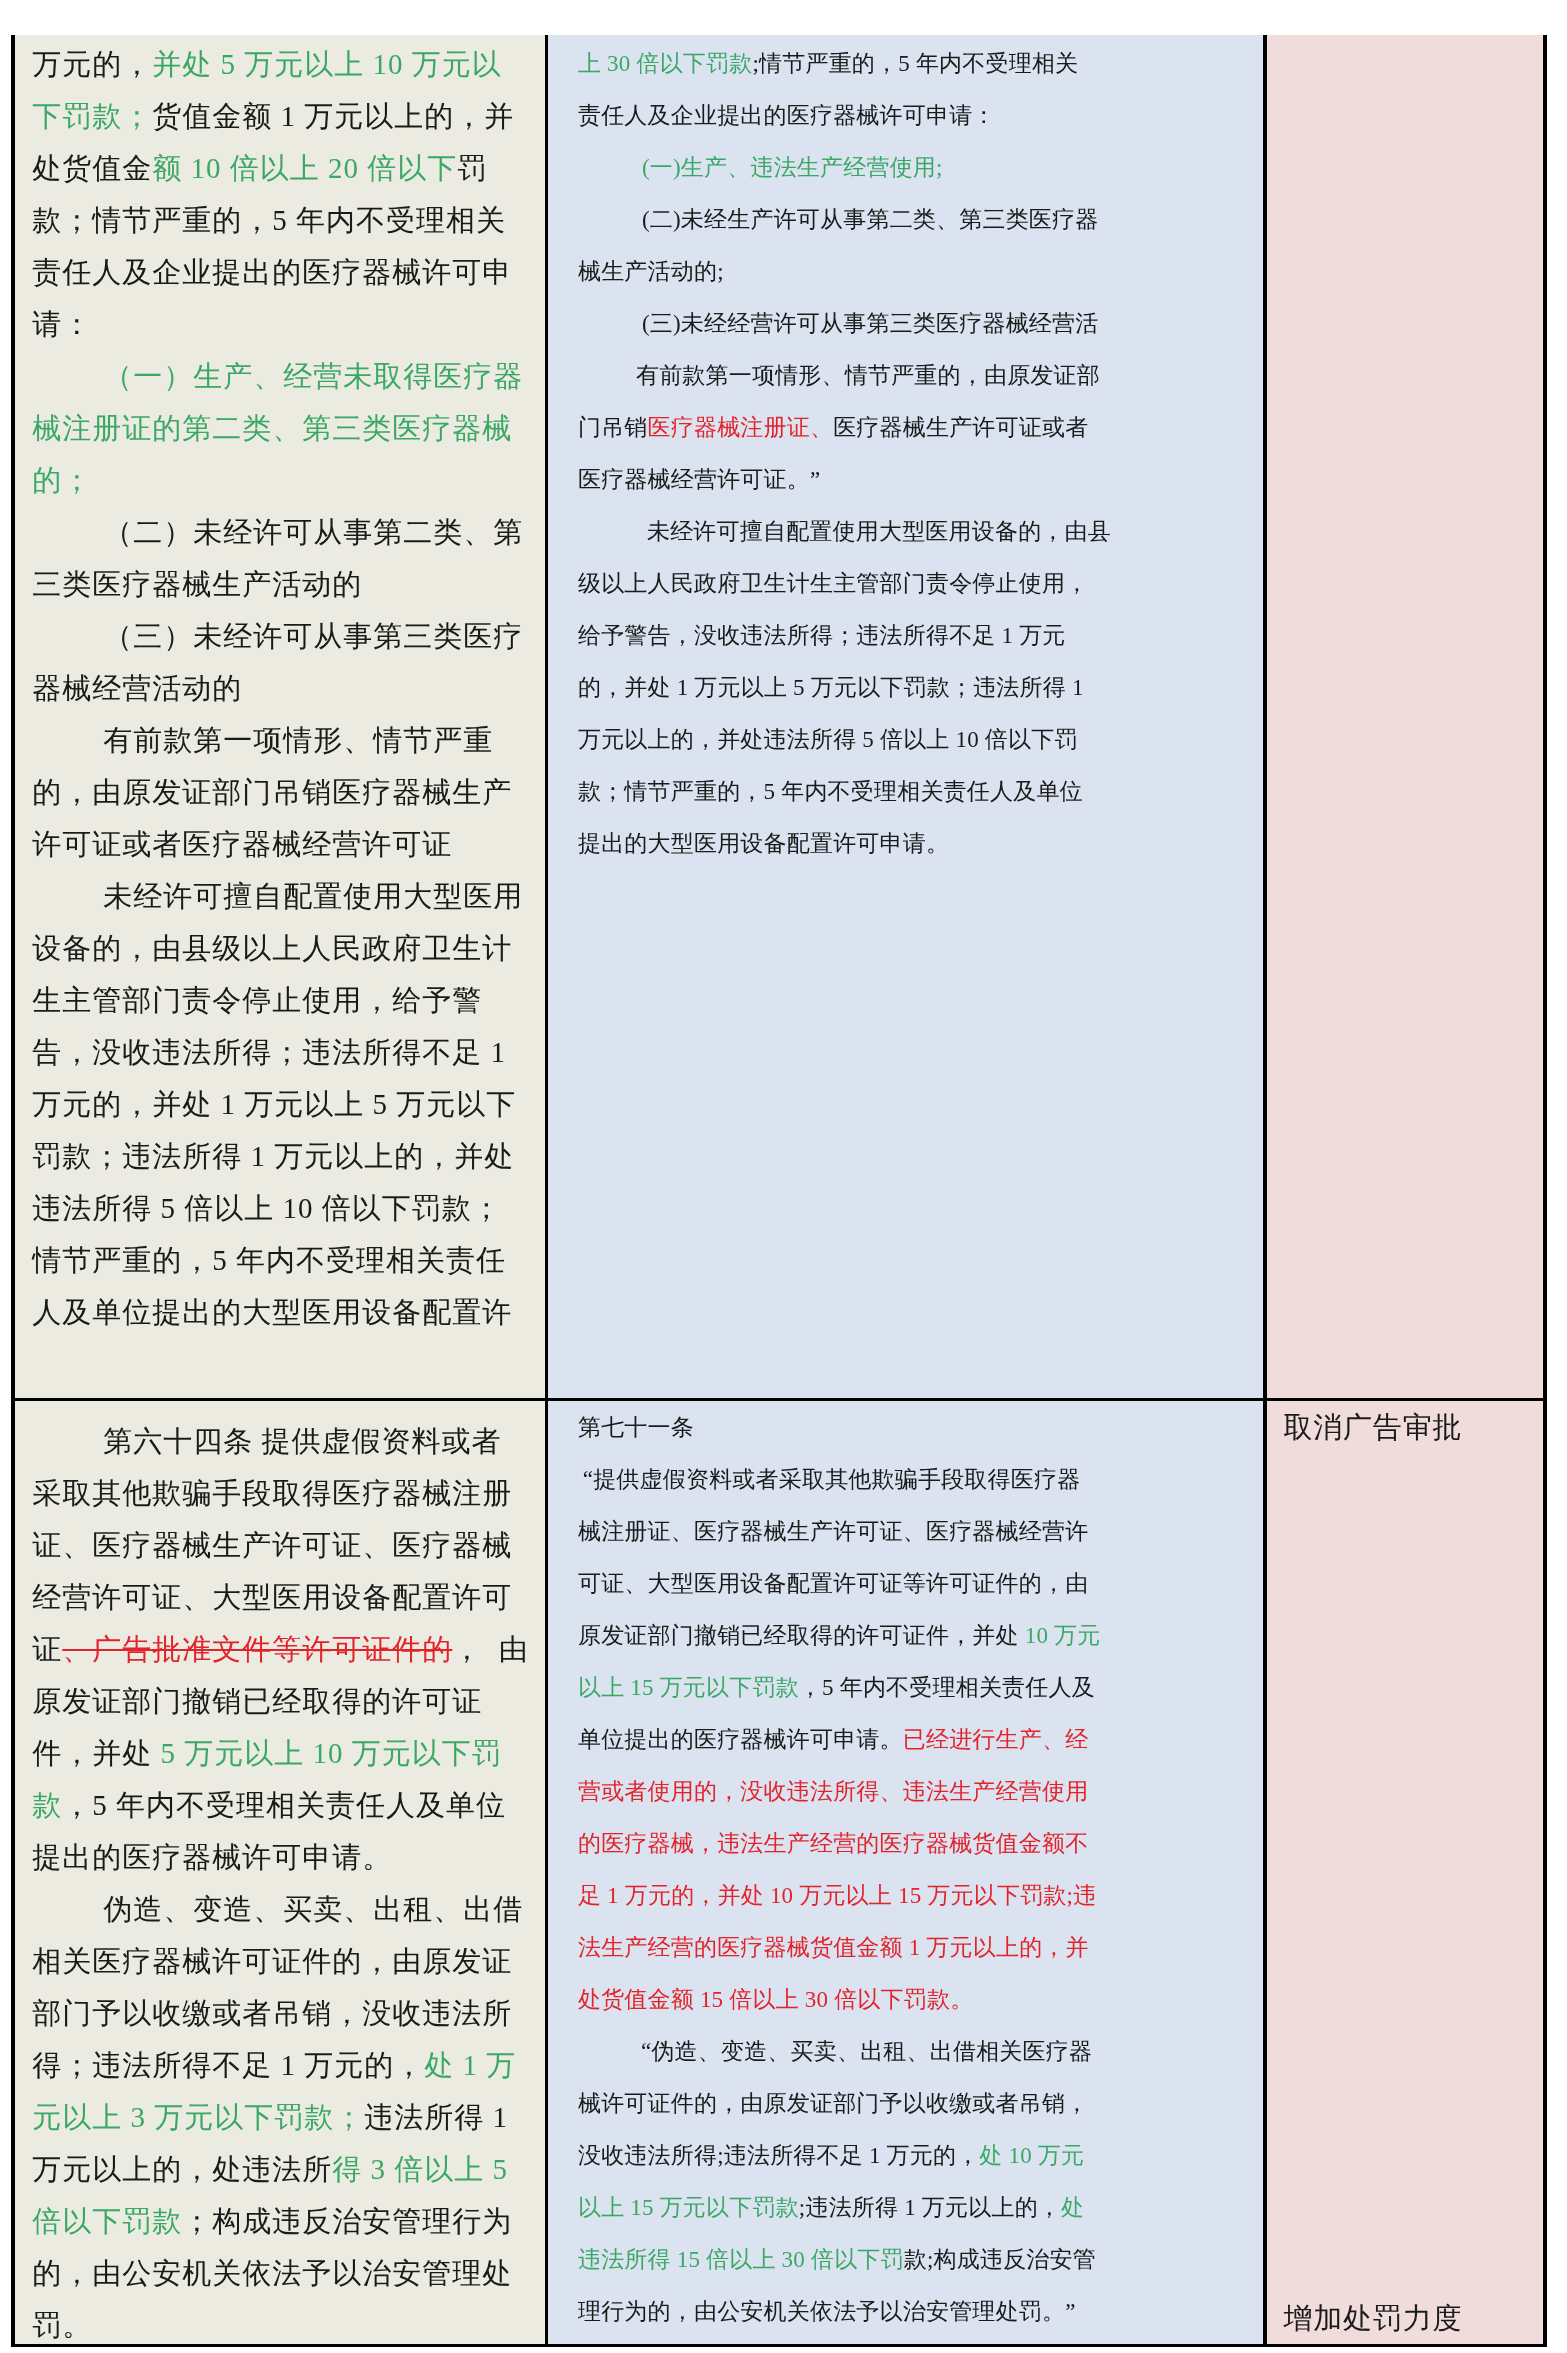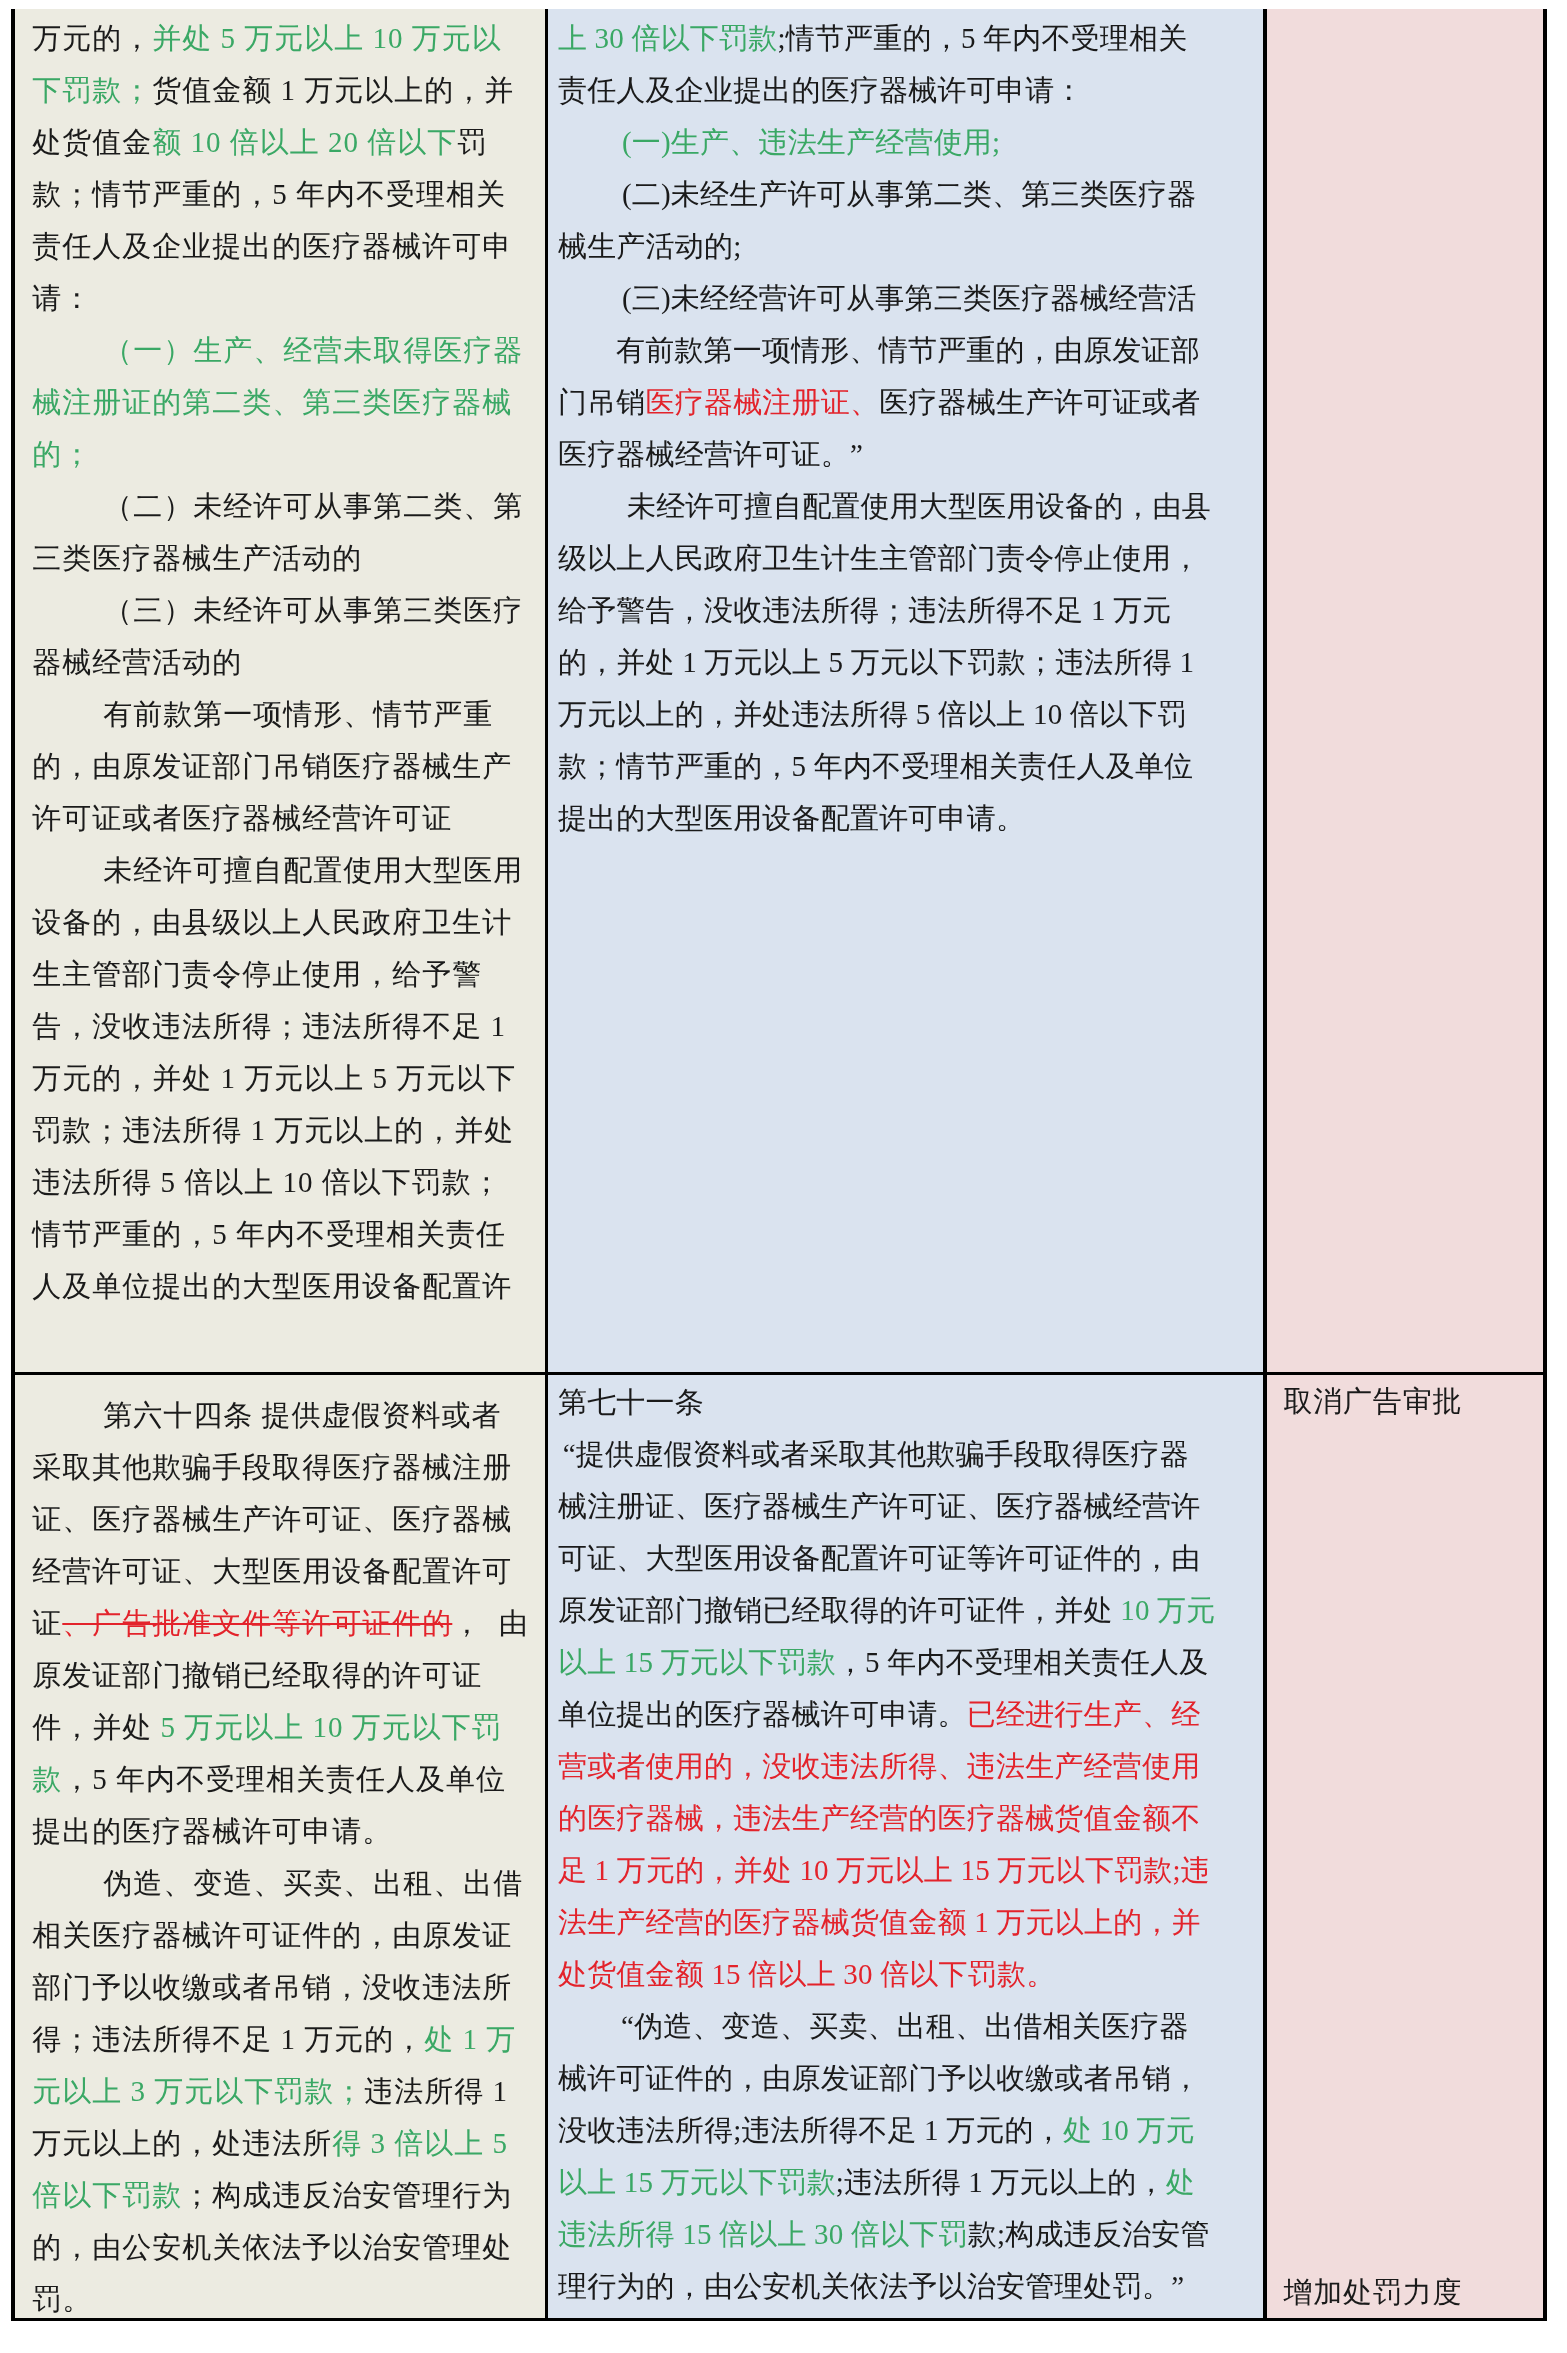--- a/index.html
+++ b/index.html
@@ -11,21 +11,21 @@
       width: 1567px;
       height: 2354px;
       position: relative;
       overflow: hidden;
       font-family: "Liberation Serif", "DejaVu Serif", serif;
       color: var(--text, #1a1a1a);
     }
     .table {
       position: absolute;
       left: 11.3px;
-      top: 9px;
+      top: 35px;
       width: 1536px;
       box-sizing: border-box;
       border-left: 4px solid #000;
       border-right: 4px solid #000;
       border-bottom: 3.2px solid #000;
     }
     .row {
       display: flex;
       box-sizing: content-box;
     }
@@ -41,22 +41,22 @@
       border-right: 3.2px solid #000;
       background: var(--col_old_bg, #ecebe1);
       padding-left: 17px;
       font-size: 29px;
       letter-spacing: 1px;
     }
     .cell-new {
       width: 720px;
       border-right: 4px solid #000;
       background: var(--col_new_bg, #dae3ef);
-      padding-left: 10px;
-      font-size: 29px;
+      padding-left: 30px;
+      font-size: 23px;
       letter-spacing: 0.2px;
     }
     .cell-remark {
       width: 276px;
       background: var(--col_remark_bg, #f1dcdc);
       padding-left: 16px;
       font-size: 29px;
       letter-spacing: 0.8px;
     }
     .row-1 .cell { padding-top: 3.2px; }

